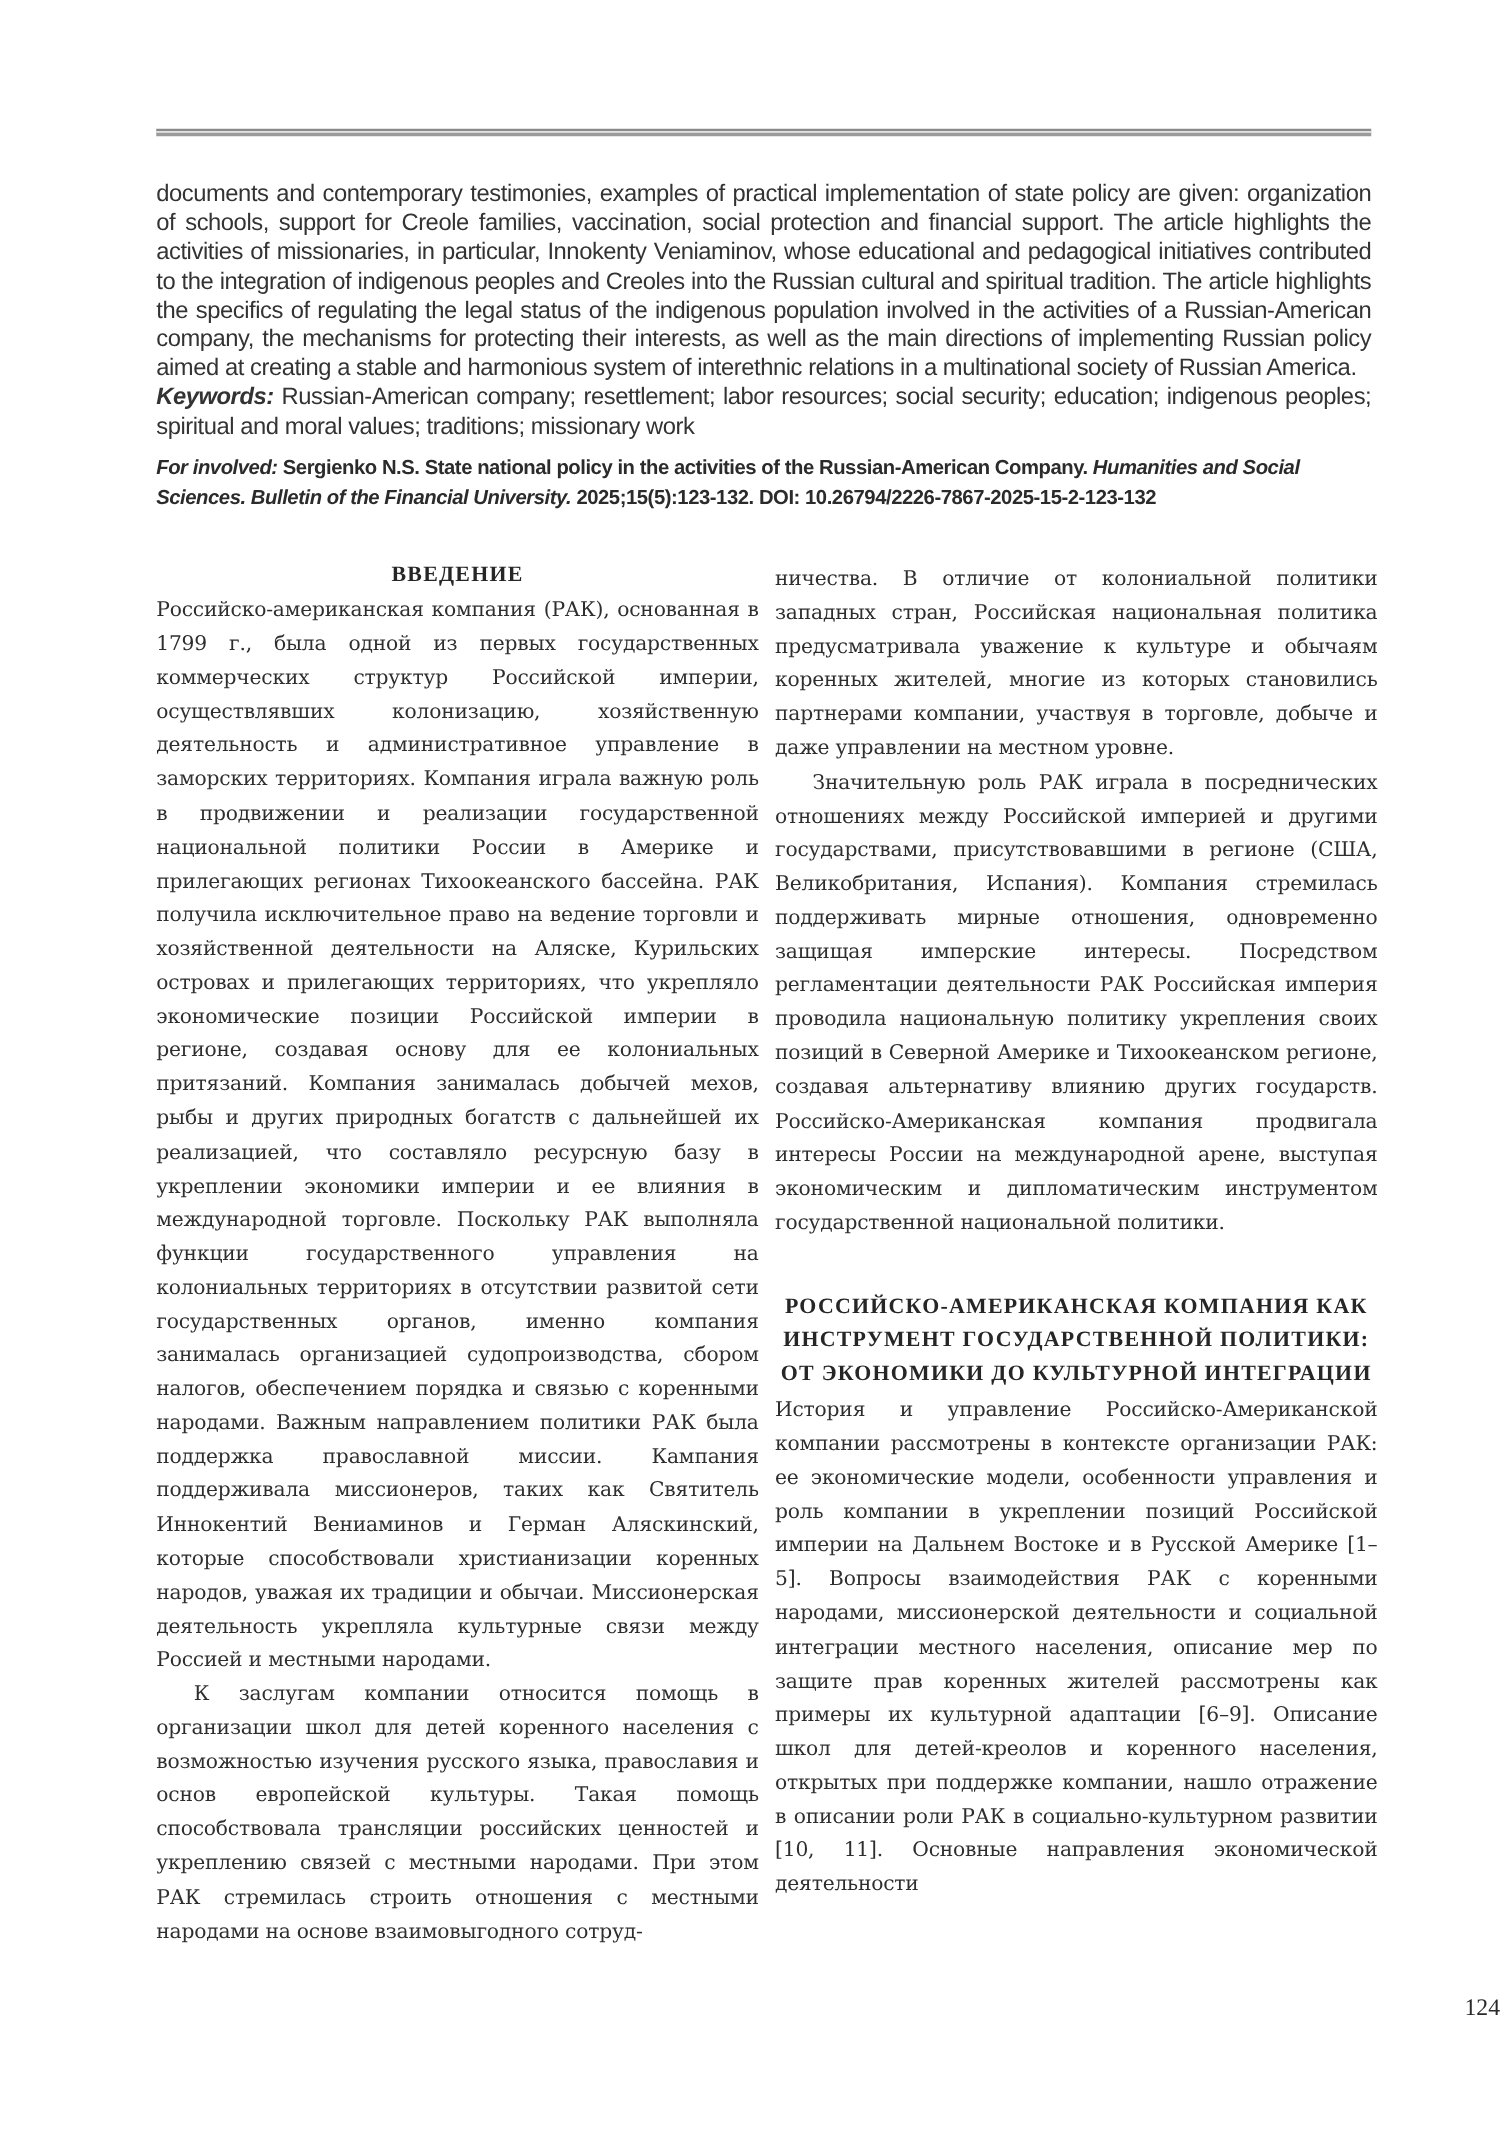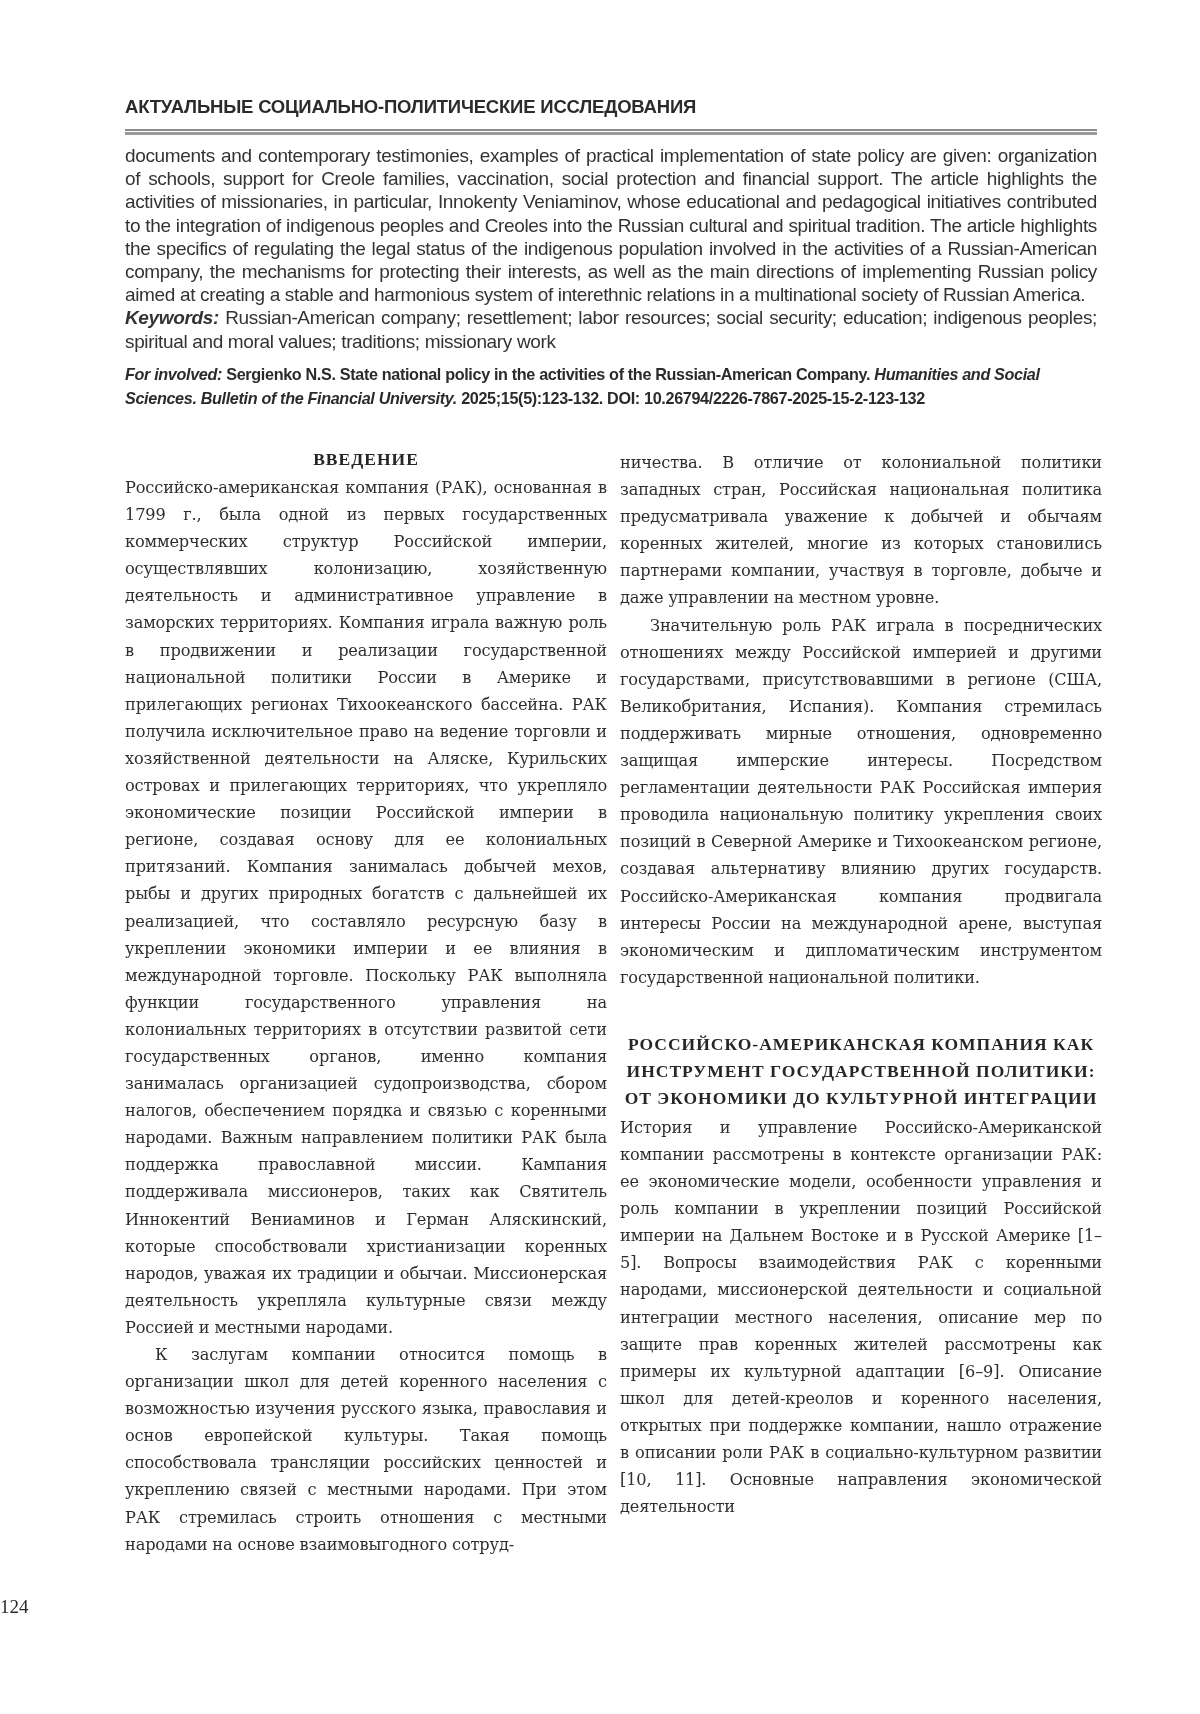--- a/index.html
+++ b/index.html
@@ -45,29 +45,28 @@
     .col p { margin: 0; hyphens: auto; }
     .col p.indent { text-indent: 30px; }
     .section-heading {
       font-family: Liberation Serif, serif;
       font-weight: bold; font-size: 17.5px; letter-spacing: 1px;
       text-align: center; line-height: 26px; margin: 0 0 2px 0; color: #262626;
     }
     .col-right .section-heading { margin-top: 40px; line-height: 27px; }
     .page-number {
       position: absolute; left: 0; width: 1200px; top: 1596px;
-      text-align: left; font-family: "Liberation Serif", serif;
+      text-align: right; font-family: "Liberation Serif", serif;
       font-size: 19px; color: #2a2a2a;
     }
   </style>
 </head>
 <body>
 
 <div class="page-header">
-  <h1 class="journal-section">АКТУАЛЬНЫЕ СОЦИАЛЬНО-ПОЛИТИЧЕСКИЕ ИССЛЕДОВАНИЯ</h1>
   <div class="header-rule"></div>
 </div>
 
 <div class="abstract">
   <p>documents and contemporary testimonies, examples of practical implementation of state policy are given: organization of schools, support for Creole families, vaccination, social protection and financial support. The article highlights the activities of missionaries, in particular, Innokenty Veniaminov, whose educational and pedagogical initiatives contributed to the integration of indigenous peoples and Creoles into the Russian cultural and spiritual tradition. The article highlights the specifics of regulating the legal status of the indigenous population involved in the activities of a Russian-American company, the mechanisms for protecting their interests, as well as the main directions of implementing Russian policy aimed at creating a stable and harmonious system of interethnic relations in a multinational society of Russian America.</p>
   <p>
     <span class="kw-label">Keywords:</span>
     <span>Russian-American company; resettlement; labor resources; social security; education; indigenous peoples; spiritual and moral values; traditions; missionary work</span>
   </p>
 </div>
@@ -79,19 +78,19 @@
   <span>2025;15(5):123-132. DOI: 10.26794/2226-7867-2025-15-2-123-132</span>
 </div>
 
 <div class="col col-left">
   <h2 class="section-heading">ВВЕДЕНИЕ</h2>
   <p>Российско-американская компания (РАК), основанная в 1799 г., была одной из первых государственных коммерческих структур Российской империи, осуществлявших колонизацию, хозяйственную деятельность и административное управление в заморских территориях. Компания играла важную роль в продвижении и реализации государственной национальной политики России в Америке и прилегающих регионах Тихоокеанского бассейна. РАК получила исключительное право на ведение торговли и хозяйственной деятельности на Аляске, Курильских островах и прилегающих территориях, что укрепляло экономические позиции Российской империи в регионе, создавая основу для ее колониальных притязаний. Компания занималась добычей мехов, рыбы и других природных богатств с дальнейшей их реализацией, что составляло ресурсную базу в укреплении экономики империи и ее влияния в международной торговле. Поскольку РАК выполняла функции государственного управления на колониальных территориях в отсутствии развитой сети государственных органов, именно компания занималась организацией судопроизводства, сбором налогов, обеспечением порядка и связью с коренными народами. Важным направлением политики РАК была поддержка православной миссии. Кампания поддерживала миссионеров, таких как Святитель Иннокентий Вениаминов и Герман Аляскинский, которые способствовали христианизации коренных народов, уважая их традиции и обычаи. Миссионерская деятельность укрепляла культурные связи между Россией и местными народами.</p>
   <p class="indent">К заслугам компании относится помощь в организации школ для детей коренного населения с возможностью изучения русского языка, православия и основ европейской культуры. Такая помощь способствовала трансляции российских ценностей и укреплению связей с местными народами. При этом РАК стремилась строить отношения с местными народами на основе взаимовыгодного сотруд-</p>
 </div>
 
 <div class="col col-right">
-  <p>ничества. В отличие от колониальной политики западных стран, Российская национальная политика предусматривала уважение к добычей и обычаям коренных жителей, многие из которых становились партнерами компании, участвуя в торговле, добыче и даже управлении на местном уровне.</p>
+  <p>ничества. В отличие от колониальной политики западных стран, Российская национальная политика предусматривала уважение к культуре и обычаям коренных жителей, многие из которых становились партнерами компании, участвуя в торговле, добыче и даже управлении на местном уровне.</p>
   <p class="indent">Значительную роль РАК играла в посреднических отношениях между Российской империей и другими государствами, присутствовавшими в регионе (США, Великобритания, Испания). Компания стремилась поддерживать мирные отношения, одновременно защищая имперские интересы. Посредством регламентации деятельности РАК Российская империя проводила национальную политику укрепления своих позиций в Северной Америке и Тихоокеанском регионе, создавая альтернативу влиянию других государств. Российско-Американская компания продвигала интересы России на международной арене, выступая экономическим и дипломатическим инструментом государственной национальной политики.</p>
   <h2 class="section-heading">РОССИЙСКО-АМЕРИКАНСКАЯ КОМПАНИЯ КАК ИНСТРУМЕНТ ГОСУДАРСТВЕННОЙ ПОЛИТИКИ: ОТ ЭКОНОМИКИ ДО КУЛЬТУРНОЙ ИНТЕГРАЦИИ</h2>
   <p>История и управление Российско-Американской компании рассмотрены в контексте организации РАК: ее экономические модели, особенности управления и роль компании в укреплении позиций Российской империи на Дальнем Востоке и в Русской Америке [1–5]. Вопросы взаимодействия РАК с коренными народами, миссионерской деятельности и социальной интеграции местного населения, описание мер по защите прав коренных жителей рассмотрены как примеры их культурной адаптации [6–9]. Описание школ для детей-креолов и коренного населения, открытых при поддержке компании, нашло отражение в описании роли РАК в социально-культурном развитии [10, 11]. Основные направления экономической деятельности</p>
 </div>
 
 <div class="page-number">124</div>
 
 </body></html>

